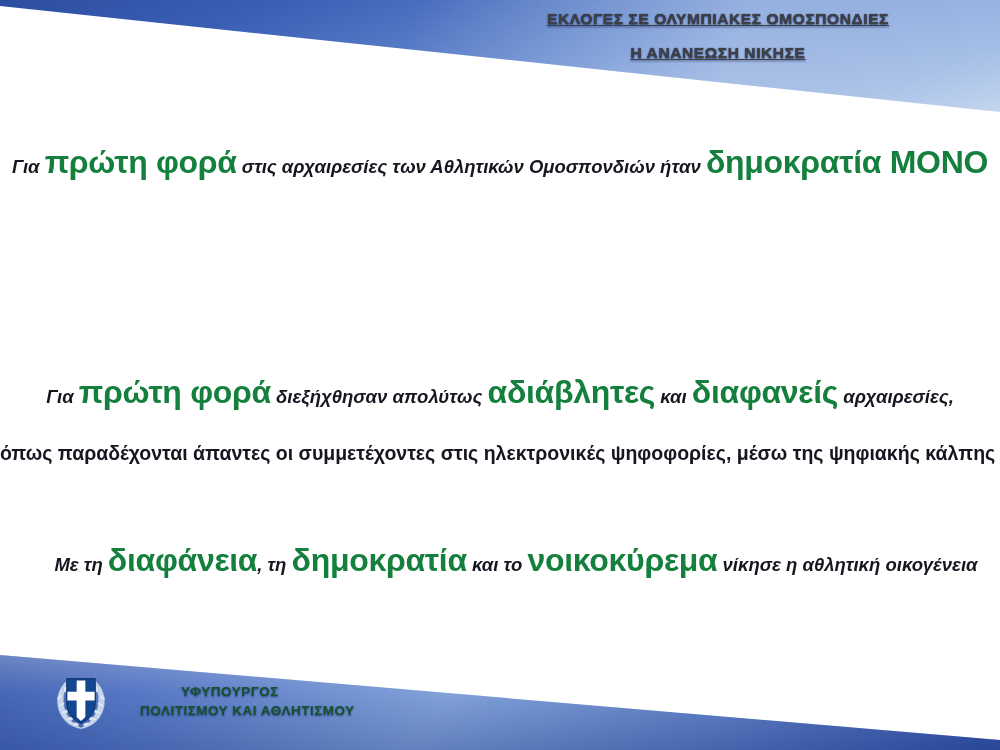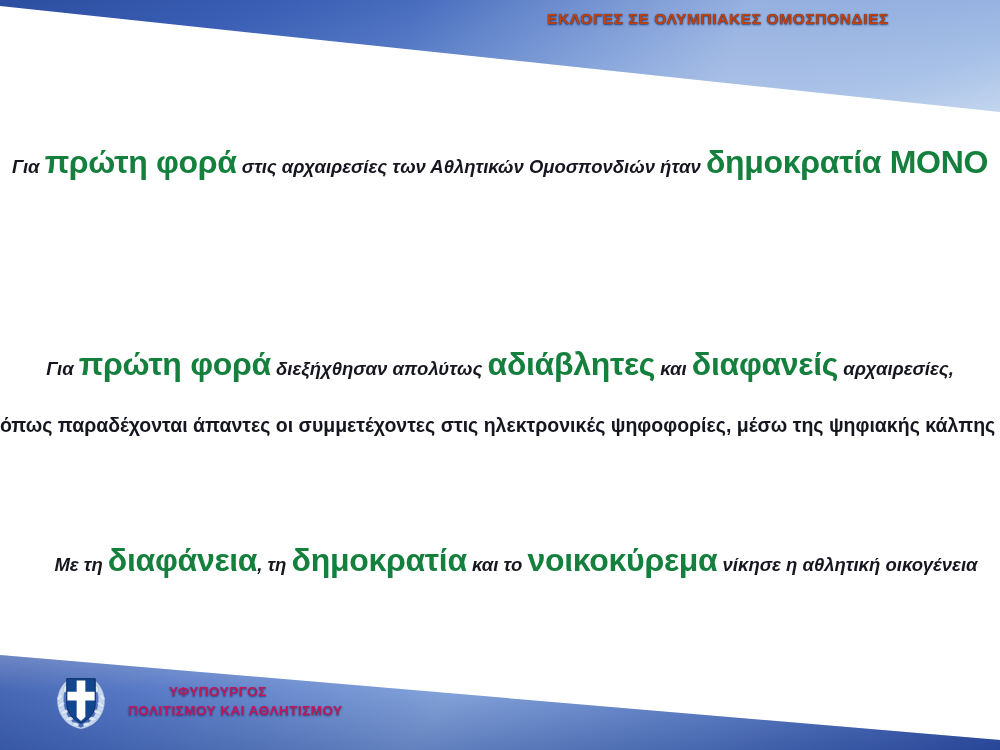--- a/index.html
+++ b/index.html
@@ -42,25 +42,26 @@
   }
   #header-text-wrap {
     position: absolute;
     right: 22px;
     top: 8px;
     width: 520px;
     text-align: center;
     z-index: 4;
   }
   .header-line {
-    color: #c2410c;
+    color: #404040;
     font-weight: bold;
     letter-spacing: 0.6px;
     text-shadow: 0 1px 2px rgba(18,38,92,0.75), 0 0 1px rgba(10,25,70,0.9);
     white-space: nowrap;
+    text-decoration: underline;
   }
   #header-line-1 { font-size: 15.5px; line-height: 22px; }
   #header-line-2 { font-size: 15.5px; line-height: 22px; margin-top: 12px; }
 
   
   #content {
     position: absolute;
     left: 0;
     top: 120px;
     width: 1000px;
@@ -84,21 +85,21 @@
     font-weight: bold;
     letter-spacing: -0.3px;
   }
   .mid { font-size: 19.5px; }
 
   #para-1 { position: absolute; left: 0; top: 20px; }
   #para-1 .row-1 { line-height: 44px; }
   #para-1 .row-2 { line-height: 44px; margin-top: 16px; }
 
   #para-2 { position: absolute; left: 0; top: 222px; }
-  #para-2 .row-1 { line-height: 44px; }
+  #para-2 .row-1 { line-height: 44px; margin-top: 28px; }
   #para-2 .row-2 { line-height: 30px; margin-top: 18px; }
 
   #para-3 { position: absolute; left: 16px; top: 418px; }
   #para-3 .row-1 { line-height: 44px; }
 
   
   #footer-band {
     position: absolute;
     left: 0;
     top: 648px;
@@ -134,39 +135,41 @@
     width: 62px;
     height: 62px;
   }
   #footer-text {
     position: absolute;
     left: 128px;
     top: 34px;
     width: 300px;
   }
   .footer-line {
-    color: #be185d;
+    color: #14532d;
     font-weight: bold;
     letter-spacing: 0.5px;
     text-shadow: 0 1px 2px rgba(15,35,90,0.75);
     white-space: nowrap;
+    margin-left: 12px;
   }
   #footer-line-1 { font-size: 13.5px; line-height: 19px; text-align: center; width: 180px; }
   #footer-line-2 { font-size: 13.5px; line-height: 19px; text-align: left; width: 180px; }
 </style>
 </head>
 <body>
 
 <div id="slide">
 
   <div id="header-band"></div>
   <div id="header-sheen"></div>
 
   <div id="header-text-wrap">
     <div class="header-line" id="header-line-1">ΕΚΛΟΓΕΣ ΣΕ ΟΛΥΜΠΙΑΚΕΣ ΟΜΟΣΠΟΝΔΙΕΣ</div>
+    <div class="header-line" id="header-line-2">Η ΑΝΑΝΕΩΣΗ ΝΙΚΗΣΕ</div>
   </div>
 
   <div id="content">
 
     <div class="para" id="para-1">
       <span class="para-line row-1">
         <span class="sm">Για </span><span class="lg">πρώτη φορά</span><span class="sm"> στις αρχαιρεσίες των Αθλητικών Ομοσπονδιών ήταν </span><span class="lg">δημοκρατία ΜΟΝΟ</span>
       </span>
     </div>
 

